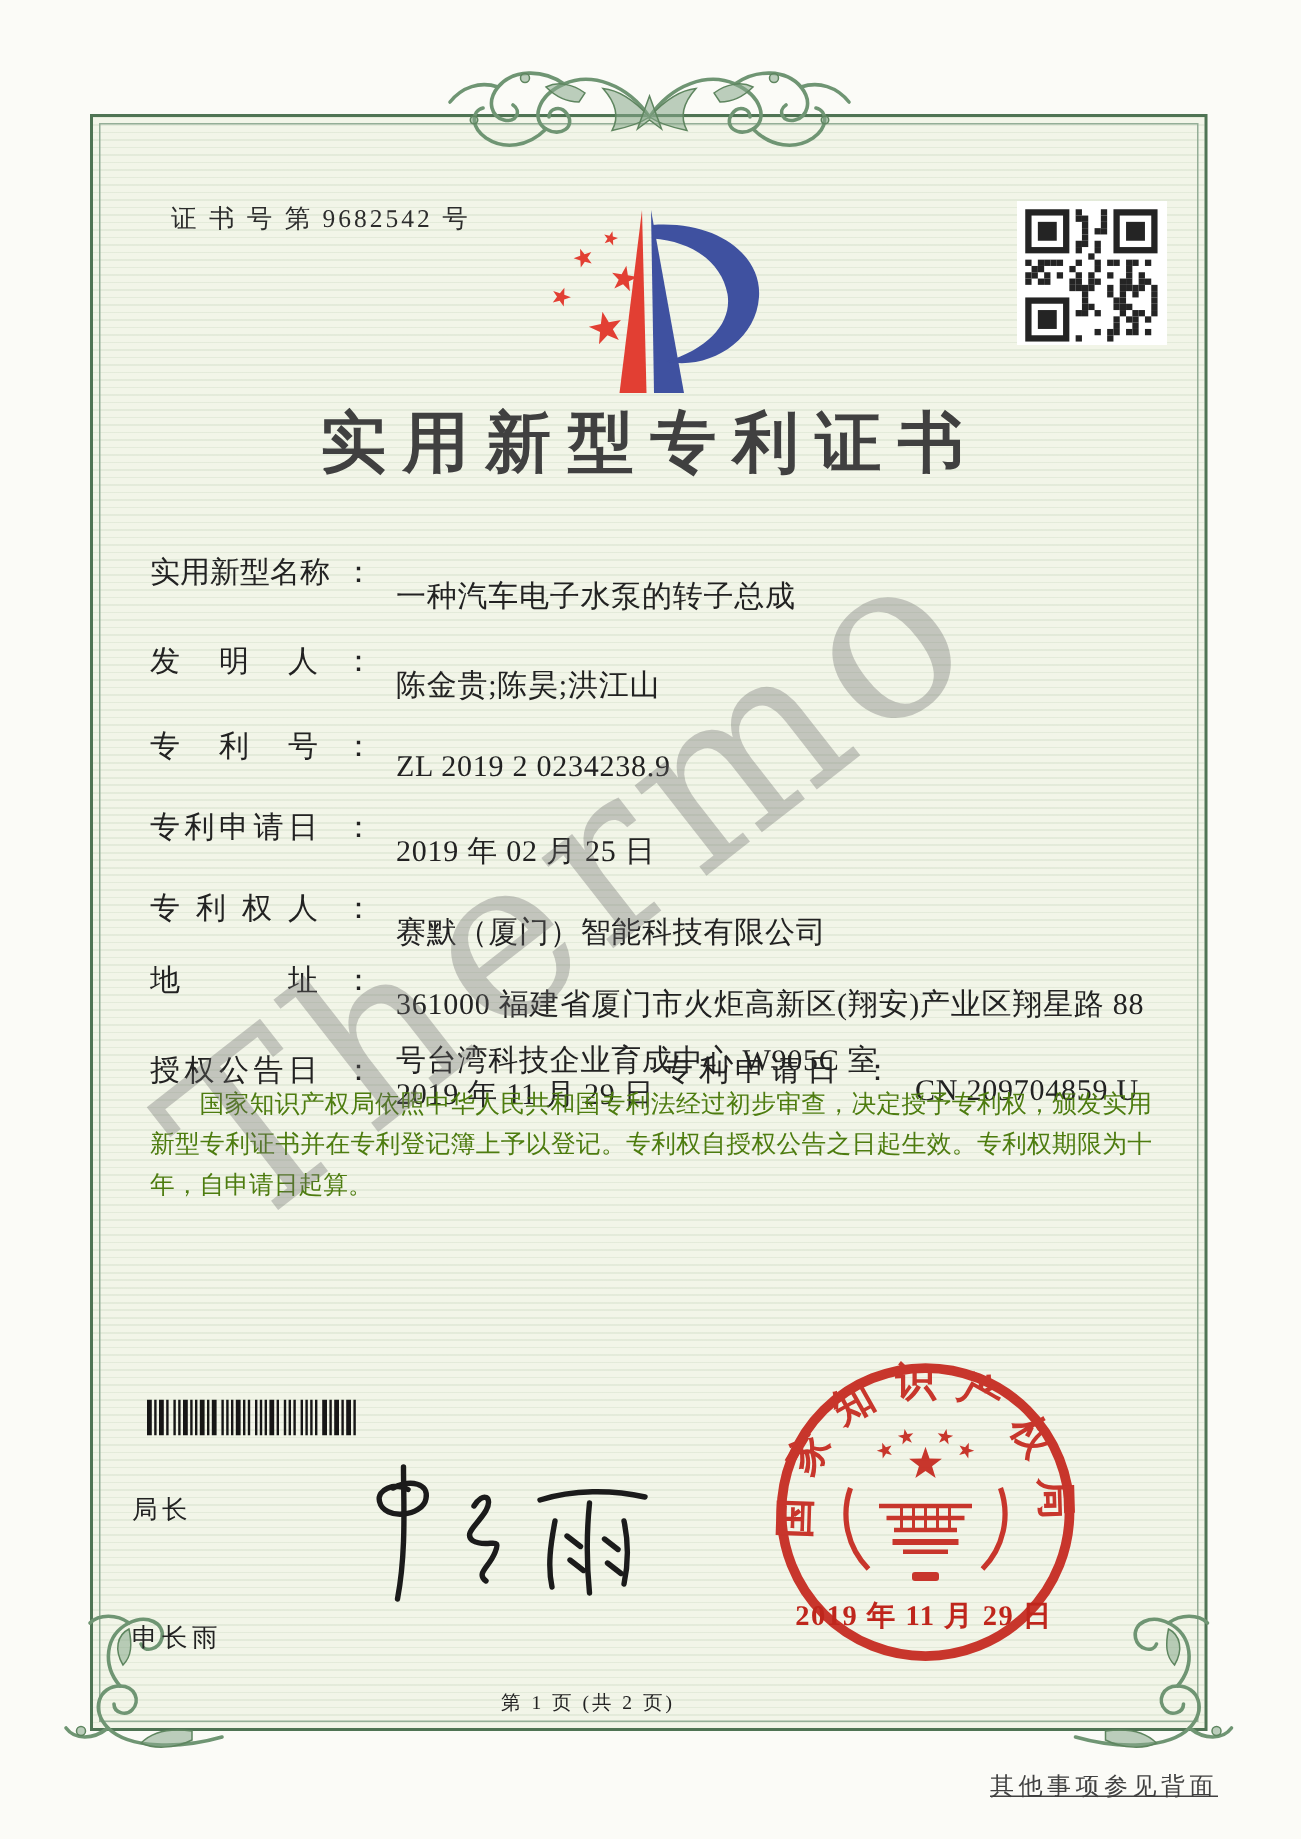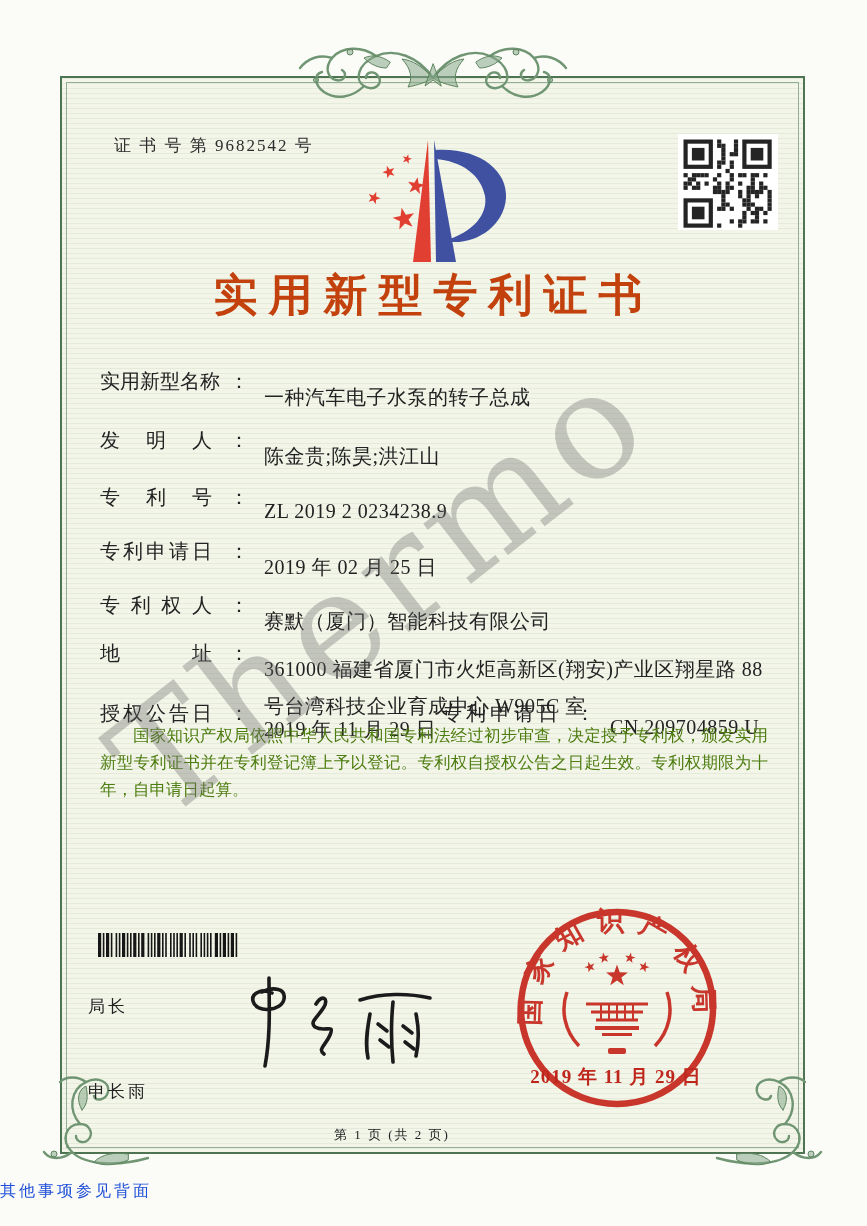--- a/index.html
+++ b/index.html
@@ -23,21 +23,21 @@
   }
   .orn{position:absolute; z-index:3;}
   .orn path{fill:none; stroke:#6f9573; stroke-width:2.4; stroke-linecap:round;}
   .orn .leaf{fill:rgba(134,168,139,.55); stroke:#5e855f; stroke-width:1;}
   
   .cert-no{position:absolute; left:92px; top:134px; font-size:17px; letter-spacing:2px; color:#2c2c2c; z-index:4;margin-left:22px;}
   .logo{position:absolute; left:340px; top:126px; z-index:4;}
   .qr{position:absolute; left:678px; top:134px; z-index:4;}
   .title{
     position:absolute; left:0; top:266px; width:867px; text-align:center;
-    font-size:44px; font-weight:bold; letter-spacing:11px; color:#c2410c; z-index:4;
+    font-size:44px; font-weight:bold; letter-spacing:11px; color:#404040; z-index:4;
   }
   
   .row{position:absolute; left:100px; display:flex; font-size:20px; z-index:4; white-space:nowrap;gap:17px;}
   .flabel{width:112px; text-align:justify; text-align-last:justify; display:inline-block;}
   .colon{width:18px;}
   .fvalue{letter-spacing:.5px;margin-top:16px;}
   .addr2{display:block; margin-top:10px;}
   .pair2{left:442px;}
   .pair2 .flabel{width:116px;}
   
@@ -49,21 +49,21 @@
   .barcode{position:absolute; left:98px; top:933px; z-index:4;}
   .director-title{position:absolute; left:88px; top:995px; font-size:17px; letter-spacing:3px; z-index:4;}
   .director-name{position:absolute; left:88px; top:1036px; font-size:17px; letter-spacing:3px; z-index:4;margin-top:44px;}
   .signature{position:absolute; left:232px; top:972px; z-index:5;}
   .seal{position:absolute; left:513px; top:906px; z-index:5; opacity:.93;}
   .seal-date{
     position:absolute; left:516px; top:1064px; width:200px; text-align:center;
     font-size:19px; color:#bf261c; letter-spacing:1px; z-index:6; font-weight:bold;
   }
   .page-info{position:absolute; left:0; top:1126px; width:784px; text-align:center; font-size:13px; letter-spacing:2px; z-index:4;}
-  .back-note{position:absolute; left:0; top:1181px; width:812px; text-align:left; font-size:16px; letter-spacing:3px; color:#1d4ed8; z-index:4;}
+  .back-note{position:absolute; left:0; top:1181px; width:812px; text-align:right; font-size:16px; letter-spacing:3px; color:#404040; z-index:4;text-decoration:underline;}
   
   .watermark{
     position:absolute; left:30px; top:430px; width:700px; height:320px; z-index:7;
     pointer-events:none; transform:rotate(-38deg); transform-origin:50% 50%;
     font-family:"DejaVu Serif","Liberation Serif",serif;
     font-size:148px; letter-spacing:8px; color:rgba(105,105,105,.34);
     text-align:center; line-height:320px;
   }
 </style>
 </head>

